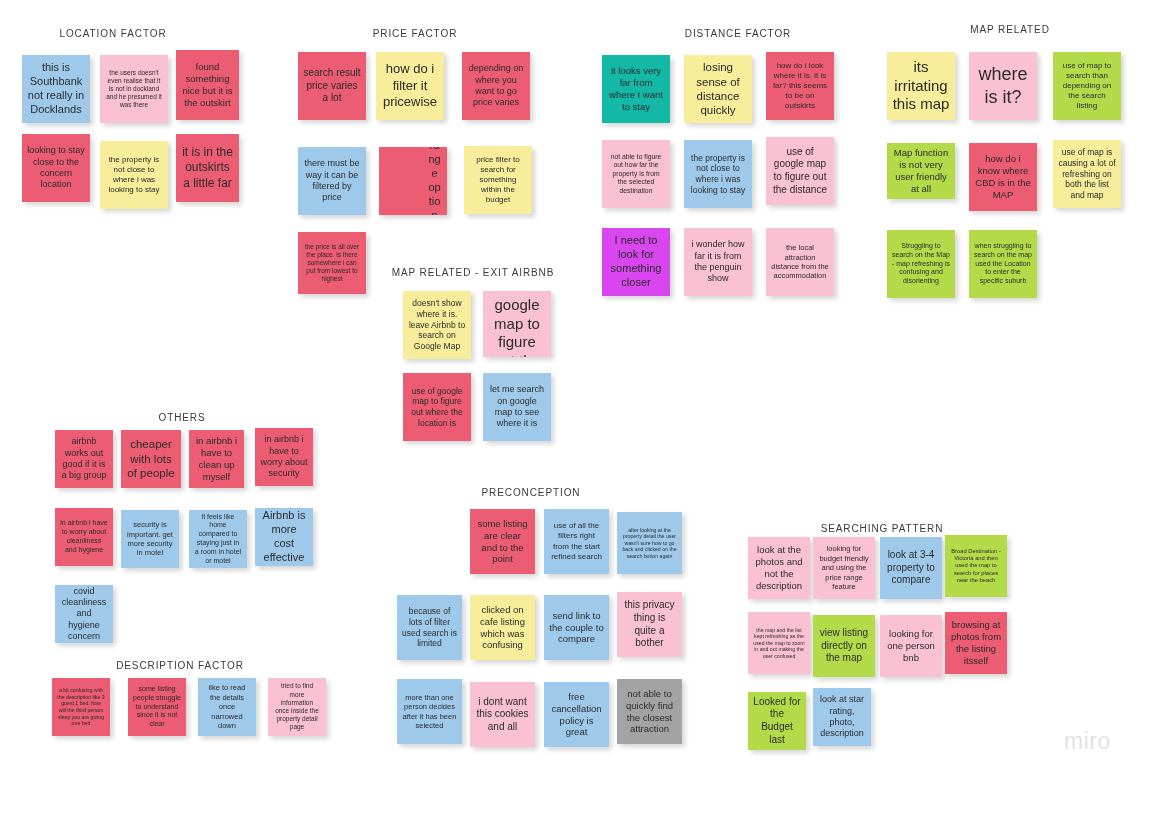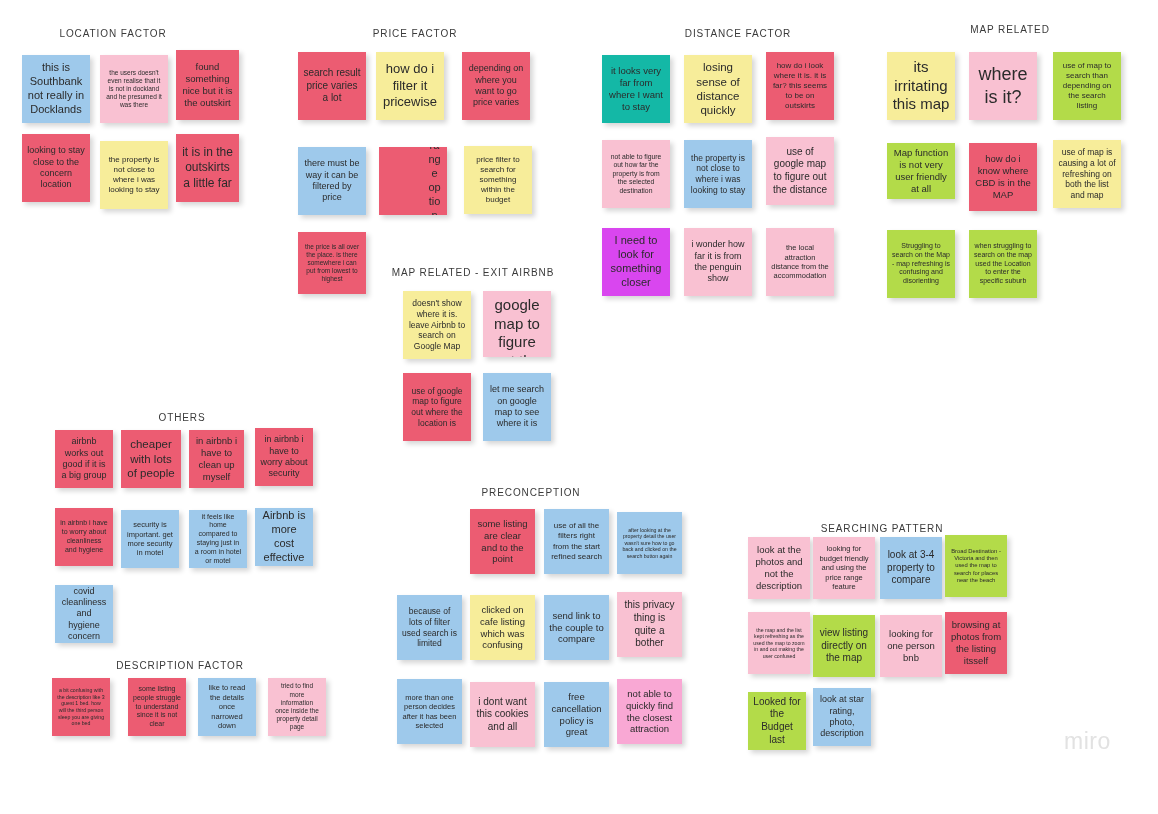--- a/index.html
+++ b/index.html
@@ -231,21 +231,21 @@
     </div>
     <div class="note" style="left: 397px; top: 679px; width: 65px; height: 65px; background: rgb(158, 201, 235); font-size: 7.5px;">
       <span>more than one person decides after it has been selected</span>
     </div>
     <div class="note" style="left: 470px; top: 682px; width: 65px; height: 65px; background: rgb(249, 193, 210); font-size: 10px;">
       <span>i dont want this cookies and all</span>
     </div>
     <div class="note" style="left: 544px; top: 682px; width: 65px; height: 65px; background: rgb(158, 201, 235); font-size: 9.5px;">
       <span>free cancellation policy is great</span>
     </div>
-    <div class="note" style="left: 617px; top: 679px; width: 65px; height: 65px; background: #f9a8d4; font-size: 9.5px;">
+    <div class="note" style="left: 617px; top: 679px; width: 65px; height: 65px; background: #a3a3a3; font-size: 9.5px;">
       <span>not able to quickly find the closest attraction</span>
     </div>
     <div class="section-title" style="left: 882px; top: 523px;">SEARCHING PATTERN</div>
     <div class="note" style="left: 748px; top: 537px; width: 62px; height: 62px; background: rgb(249, 193, 210); font-size: 9.5px;">
       <span>look at the photos and not the description</span>
     </div>
     <div class="note" style="left: 813px; top: 537px; width: 62px; height: 62px; background: rgb(249, 193, 210); font-size: 7.5px;">
       <span>looking for budget friendly and using the price range feature</span>
     </div>
     <div class="note" style="left: 880px; top: 537px; width: 62px; height: 62px; background: rgb(158, 201, 235); font-size: 10px;">

